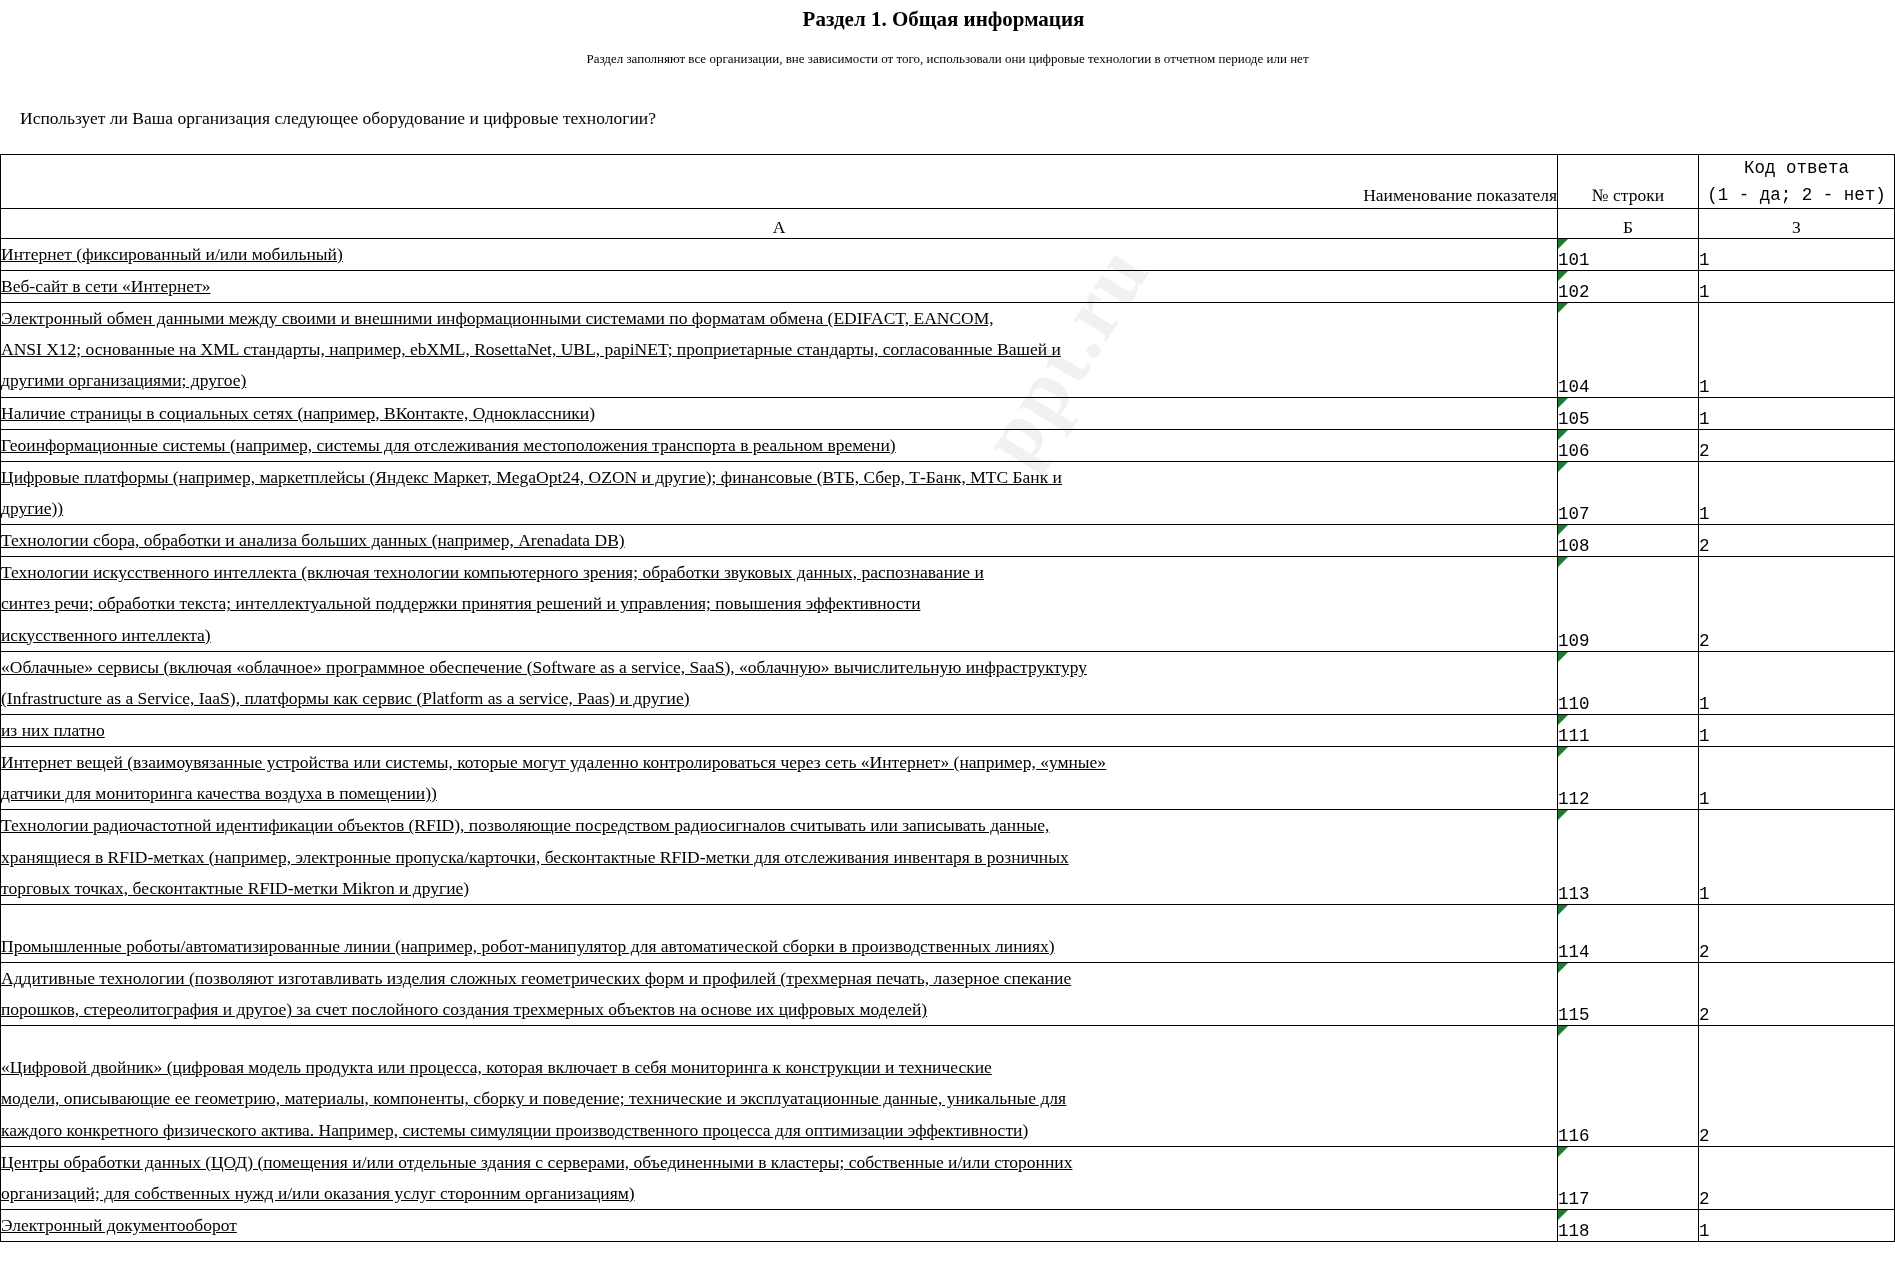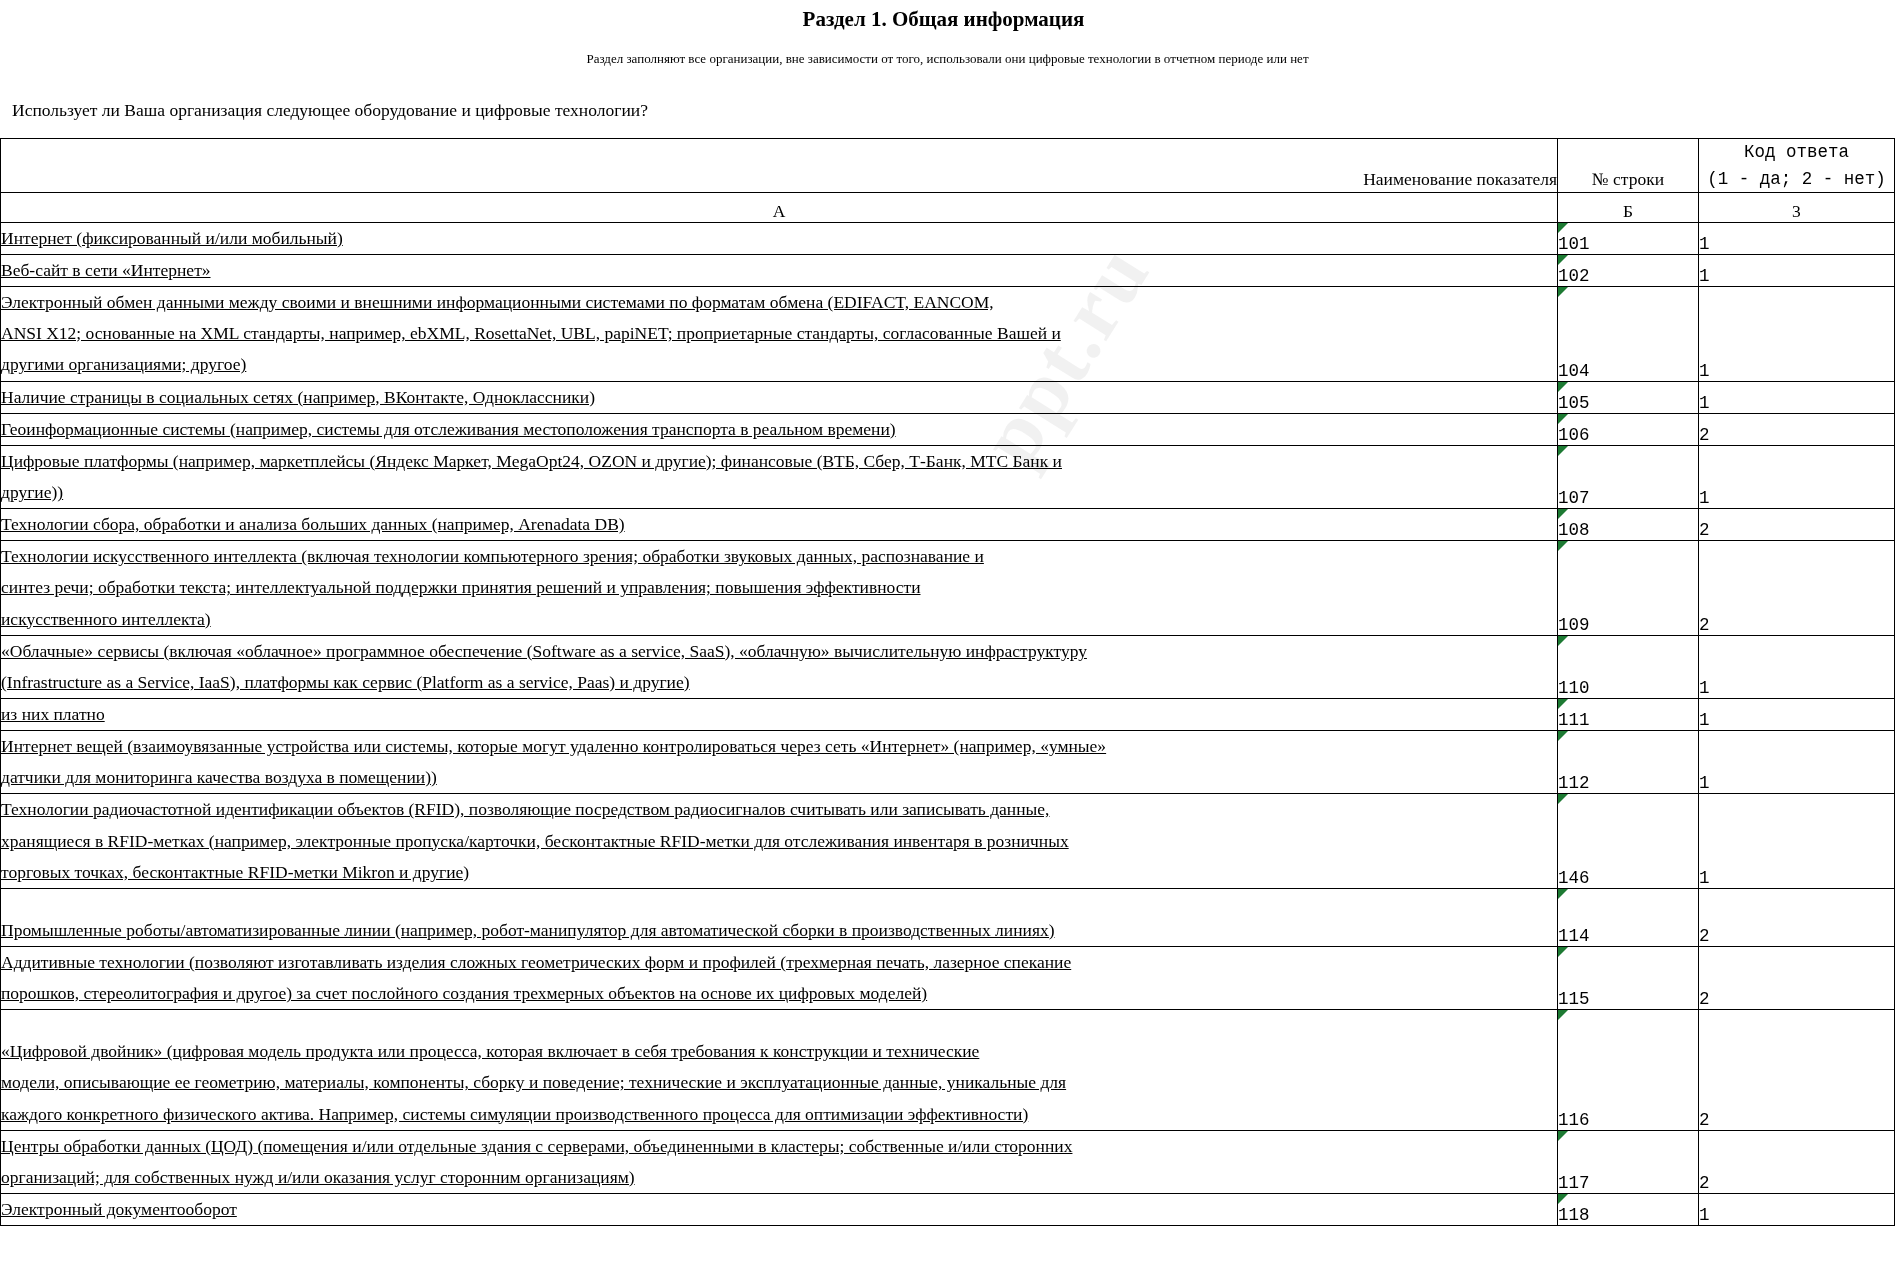--- a/index.html
+++ b/index.html
@@ -54,21 +54,21 @@
     font-size: 13px;
     text-align: center;
     margin: 0;
     padding: 19px 0 0 0;
     line-height: 1.25;
   }
 
   p.question {
     font-size: 17.5px;
     text-align: left;
-    margin: 8px;
+    margin: 16px;
     padding: 24px 0 9px 4px;
     line-height: 1.25;
   }
 
   table.form {
     border-collapse: collapse;
     width: 1895px;
     table-layout: fixed;
     font-size: 17.5px;
   }
@@ -262,21 +262,21 @@
             </td>
             <td class="num flag">112</td>
             <td class="code">1</td>
           </tr>
           <tr>
             <td class="name">
               <span class="name-line">Технологии радиочастотной идентификации объектов (RFID), позволяющие посредством радиосигналов считывать или записывать данные,</span>
               <span class="name-line">хранящиеся в RFID-метках (например, электронные пропуска/карточки, бесконтактные RFID-метки для отслеживания инвентаря в розничных</span>
               <span class="name-line">торговых точках, бесконтактные RFID-метки Mikron и другие)</span>
             </td>
-            <td class="num flag">146</td>
+            <td class="num flag">113</td>
             <td class="code">1</td>
           </tr>
           <tr>
             <td class="name">
               <span class="spacer-line"></span>
               <span class="name-line">Промышленные роботы/автоматизированные линии (например, робот-манипулятор для автоматической сборки в производственных линиях)</span>
             </td>
             <td class="num flag">114</td>
             <td class="code">2</td>
           </tr>
@@ -284,21 +284,21 @@
             <td class="name">
               <span class="name-line">Аддитивные технологии (позволяют изготавливать изделия сложных геометрических форм и профилей (трехмерная печать, лазерное спекание</span>
               <span class="name-line">порошков, стереолитография и другое) за счет послойного создания трехмерных объектов на основе их цифровых моделей)</span>
             </td>
             <td class="num flag">115</td>
             <td class="code">2</td>
           </tr>
           <tr>
             <td class="name">
               <span class="spacer-line"></span>
-              <span class="name-line">«Цифровой двойник» (цифровая модель продукта или процесса, которая включает в себя требования к конструкции и технические</span>
+              <span class="name-line">«Цифровой двойник» (цифровая модель продукта или процесса, которая включает в себя мониторинга к конструкции и технические</span>
               <span class="name-line">модели, описывающие ее геометрию, материалы, компоненты, сборку и поведение; технические и эксплуатационные данные, уникальные для</span>
               <span class="name-line">каждого конкретного физического актива. Например, системы симуляции производственного процесса для оптимизации эффективности)</span>
             </td>
             <td class="num flag">116</td>
             <td class="code">2</td>
           </tr>
           <tr>
             <td class="name">
               <span class="name-line">Центры обработки данных (ЦОД) (помещения и/или отдельные здания с серверами, объединенными в кластеры; собственные и/или сторонних</span>
               <span class="name-line">организаций; для собственных нужд и/или оказания услуг сторонним организациям)</span>

